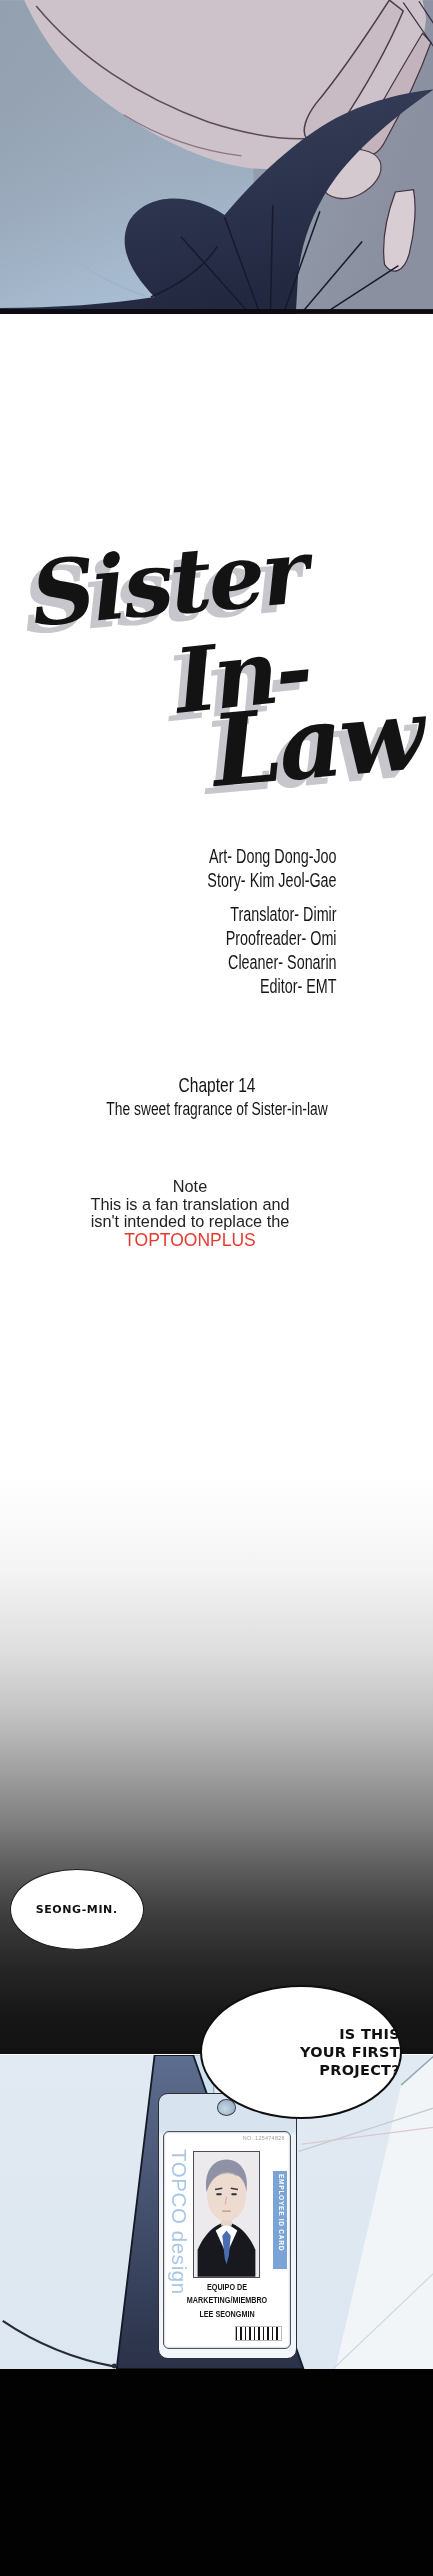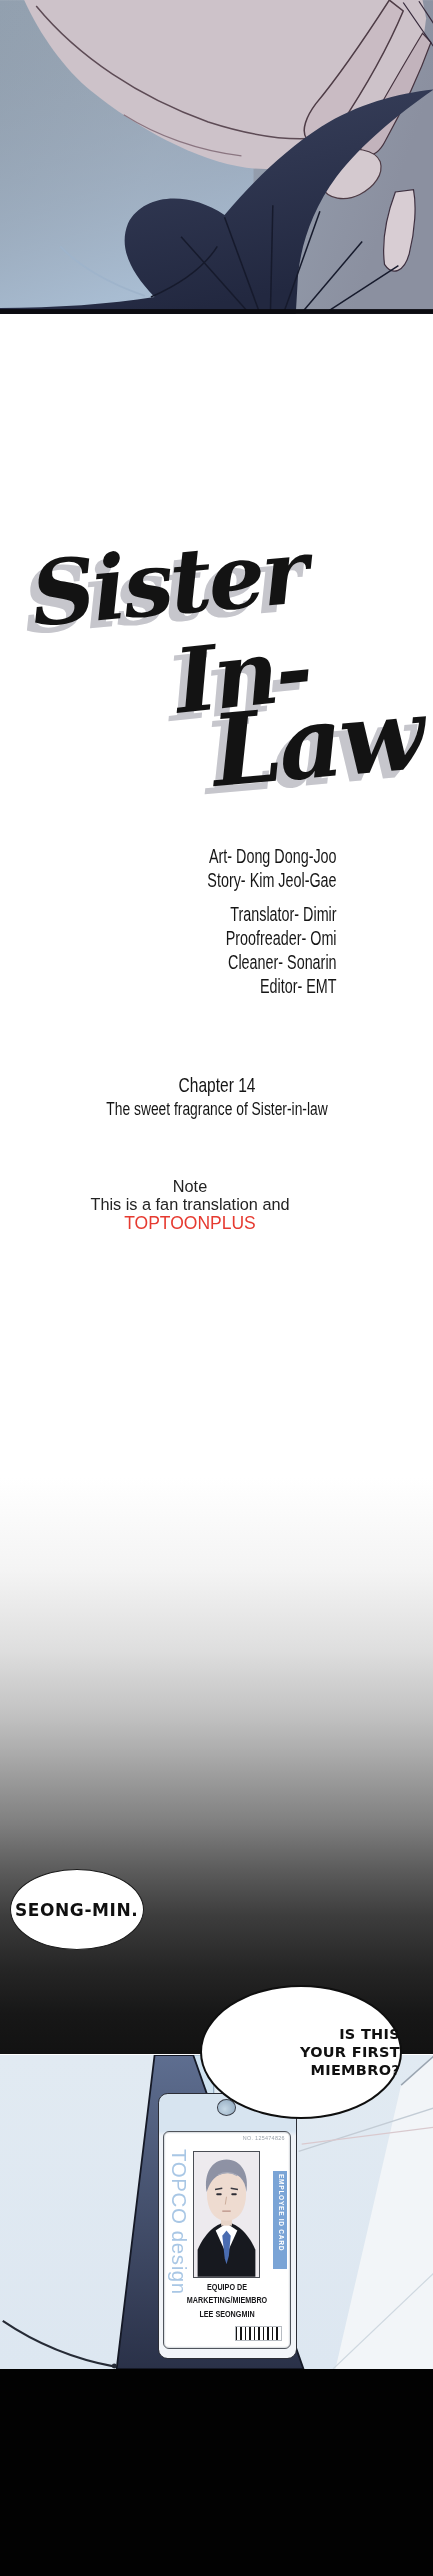--- a/index.html
+++ b/index.html
@@ -112,21 +112,21 @@
   }
   
   .bubble{
     position:absolute;background:#ffffff;border-radius:50%;
     display:flex;flex-direction:column;align-items:center;justify-content:center;
     font-family:"DejaVu Sans",sans-serif;font-weight:bold;color:#101010;
     text-align:center;z-index:30;
   }
   #bubble-seongmin{
     left:9.7px;top:1869px;width:134px;height:81px;border:1.8px solid #1b1b1b;
-    font-size:17px;letter-spacing:0.6px;box-sizing:border-box;align-items:center;
+    font-size:11px;letter-spacing:0.6px;box-sizing:border-box;align-items:center;
   }
   #bubble-project{
     left:200px;top:1985px;width:202px;height:134px;border:2.4px solid #0f0f0f;
     font-size:14.5px;line-height:18px;letter-spacing:0.3px;box-sizing:border-box;align-items:flex-end;
   }
   
   #footer-black{
     position:absolute;left:0;top:2369px;width:434px;height:207px;background:#020202;
   }
 </style>
@@ -197,20 +197,21 @@
   </div>
 
   <div id="chapter">
     <div class="ch-num">Chapter 14</div>
     <div class="ch-sub">The sweet fragrance of Sister-in-law</div>
   </div>
 
   <div id="note">
     <div>Note</div>
     <div>This is a fan translation and</div>
+    <div>isn't intended to replace the</div>
     <div class="brand" style="color:#e63a30">TOPTOONPLUS</div>
   </div>
 
   <div id="fade"></div>
 
   <div id="office">
     <svg id="office-art" width="434" height="314" viewBox="0 0 719 521">
       <defs>
         <linearGradient id="strapG" x1="0" y1="0" x2="0" y2="1">
           <stop offset="0" stop-color="#5e6e90"></stop>
@@ -267,19 +268,19 @@
       </div>
     </div>
   </div>
 
   <div class="bubble" id="bubble-seongmin">
     <div>SEONG-MIN.</div>
   </div>
   <div class="bubble" id="bubble-project">
     <div>IS THIS</div>
     <div>YOUR FIRST</div>
-    <div>MIEMBRO?</div>
+    <div>PROJECT?</div>
   </div>
 
   <div id="footer-black"></div>
 
 </div>
 
 
 </body></html>

